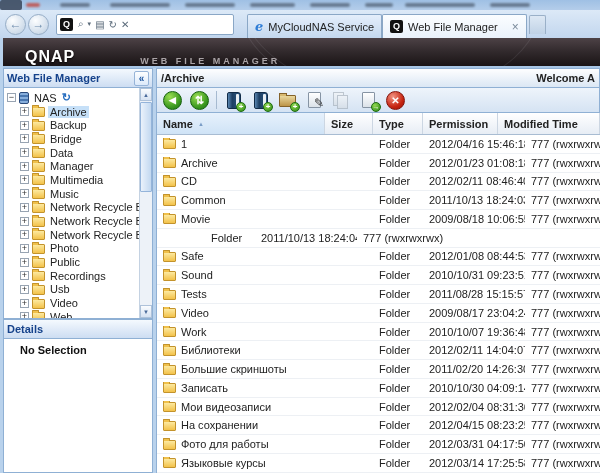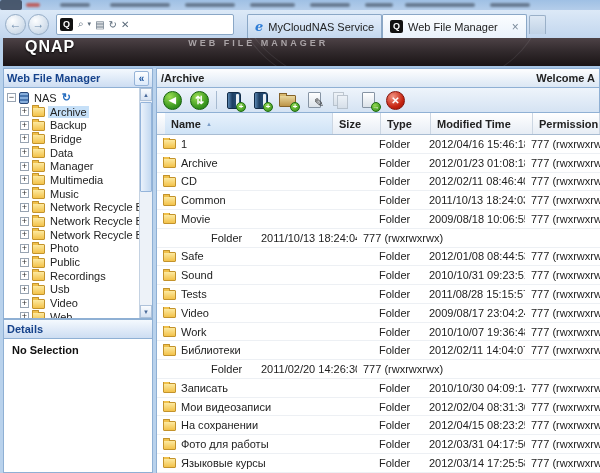--- a/index.html
+++ b/index.html
@@ -43,21 +43,21 @@
             margin-right:5px; }
   .tab .close { margin-left:14px; color:#7a8a9a; font-size:12px; }
   .newtab { width:17px; height:19px; margin-top:5px; align-self:flex-start; margin-left:2px;
             background:linear-gradient(#dde8f4,#c0d2e6); border:1px solid #9ab0c8;
             border-bottom:none; border-radius:2px 2px 0 0; }
   .tab1 { margin-left:13px; }
 
   
   .qnap { height:30px; margin-left:3px; position:relative; overflow:hidden;
           background:linear-gradient(#4d4246,#332b2e 45%,#1a1416);
-          display:flex; align-items:flex-start; border-bottom:2px solid #a8c6e6;gap:48px; }
+          display:flex; align-items:flex-end; border-bottom:2px solid #a8c6e6; }
   .qnap-logo { font-size:16px; font-weight:800; color:#fff; letter-spacing:1px;
                margin-left:22px; text-shadow:0 1px 2px rgba(0,0,0,.9); }
   .qnap-title { font-size:9px; font-weight:bold; letter-spacing:3px; color:#aaa4a7;
                 margin-left:65px; }
   .swoosh { position:absolute; border:1px solid rgba(220,220,230,.10);
             border-radius:50%; pointer-events:none; }
   .sw1 { width:420px; height:220px; right:-60px; top:-150px; }
   .sw2 { width:300px; height:180px; right:60px; top:-120px; }
 
   
@@ -91,21 +91,21 @@
   .sb { position:absolute; right:0; top:0; bottom:0; width:13px; background:#edf2f8;
         border-left:1px solid #c4d2e2; }
   .sb-btn { height:13px; background:linear-gradient(#fafcfe,#d6e2f2);
             border:1px solid #aec2da; color:#4a6a9a; font-size:6px; text-align:center;
             line-height:12px; }
   .sb-btn.down { position:absolute; bottom:0; left:0; right:0; }
   .sb-thumb { position:absolute; top:14px; left:0; right:0; height:90px;
               background:linear-gradient(90deg,#eaf2fb,#c2d8f0);
               border:1px solid #94b4da; border-radius:1px; }
   .details-body { height:134px; flex:none; background:#fff; border:1px solid #8fb0d4;
-                  border-top:none; padding:5px 8px; font-weight:bold; color:#111; }
+                  border-top:none; padding:5px 16px; font-weight:bold; color:#111; }
 
   .main { flex:1; min-width:0; display:flex; flex-direction:column; margin-left:3px; }
   .path-bar { height:20px; flex:none; display:flex; align-items:center;
               justify-content:space-between; padding:0 4px; font-weight:bold; color:#222;
               background:linear-gradient(#fefeff,#dbe7f4); border:1px solid #8fb0d4; }
   .toolbar { height:25px; flex:none; display:flex; align-items:center; gap:6px;
              padding:0 5px; background:linear-gradient(#eef4fb,#d5e3f3);
              border:1px solid #8fb0d4; border-top:none; }
   .tbi { position:relative; width:21px; height:21px; display:flex; align-items:center;
          justify-content:center; flex:none; }
@@ -136,21 +136,21 @@
   .copy2 { position:relative; width:17px; height:17px; opacity:.55; }
   .copy2 .p1,.copy2 .p2 { position:absolute; width:11px; height:14px;
           background:linear-gradient(#f4f6f8,#d4dae0); border:1px solid #9aa4ae; }
   .copy2 .p1 { left:0; top:0; } .copy2 .p2 { left:4px; top:3px; }
   .tb-sep { width:1px; height:18px; background:#a6bad0; flex:none; }
 
   
   .ftable { flex:1; min-height:0; display:flex; flex-direction:column; background:#fff;
             border-left:1px solid #8fb0d4; }
   .thead { height:22px; flex:none; display:flex; font-weight:bold; color:#222;
-           background:linear-gradient(#ffffff,#e7edf5); border-bottom:1px solid #a8bcd2;padding-left:8px; }
+           background:linear-gradient(#ffffff,#e7edf5); border-bottom:1px solid #a8bcd2; }
   .th { display:flex; align-items:center; padding:0 6px; border-right:1px solid #ccd6e2;
         white-space:nowrap; overflow:hidden; }
   .th.sorted { background:linear-gradient(#e7f1fc,#cfe3f6); }
   .sort-arrow { font-size:6px; color:#7a9cc6; margin-left:5px; }
   .c-name { width:168px; flex:none; } .c-size { width:48px; flex:none; }
   .c-type { width:50px; flex:none; } .c-mod { width:102px; flex:none; }
   .c-perm { flex:1; min-width:0; }
   .tbody { flex:1; overflow:hidden; }
   .trow { height:18.78px; display:flex; align-items:center;
           border-bottom:1px solid #edf0f4; }
@@ -360,22 +360,22 @@
       </div>
 
       <div class="ftable">
         <div class="thead">
           <div class="th sorted c-name">
             <span>Name</span>
             <span class="sort-arrow">▲</span>
           </div>
           <div class="th c-size">Size</div>
           <div class="th c-type">Type</div>
+          <div class="th c-perm">Permission</div>
           <div class="th c-mod">Modified Time</div>
-          <div class="th c-perm">Permission</div>
         </div>
         <div class="tbody" id="tbody">
             <div class="trow">
               <div class="td name c-name">
                 <span class="f-icon"></span>
                 <span>1</span>
               </div>
               <div class="td c-size"></div>
               <div class="td c-type">Folder</div>
               <div class="td c-mod">2012/04/16 15:46:18</div>
@@ -481,20 +481,24 @@
               <div class="td name c-name">
                 <span class="f-icon"></span>
                 <span>Библиотеки</span>
               </div>
               <div class="td c-size"></div>
               <div class="td c-type">Folder</div>
               <div class="td c-mod">2012/02/11 14:04:07</div>
               <div class="td c-perm">777 (rwxrwxrwx)</div>
             </div>
             <div class="trow">
+              <div class="td name c-name">
+                <span class="f-icon"></span>
+                <span>Большие скриншоты</span>
+              </div>
               <div class="td c-size"></div>
               <div class="td c-type">Folder</div>
               <div class="td c-mod">2011/02/20 14:26:30</div>
               <div class="td c-perm">777 (rwxrwxrwx)</div>
             </div>
             <div class="trow">
               <div class="td name c-name">
                 <span class="f-icon"></span>
                 <span>Записать</span>
               </div>

